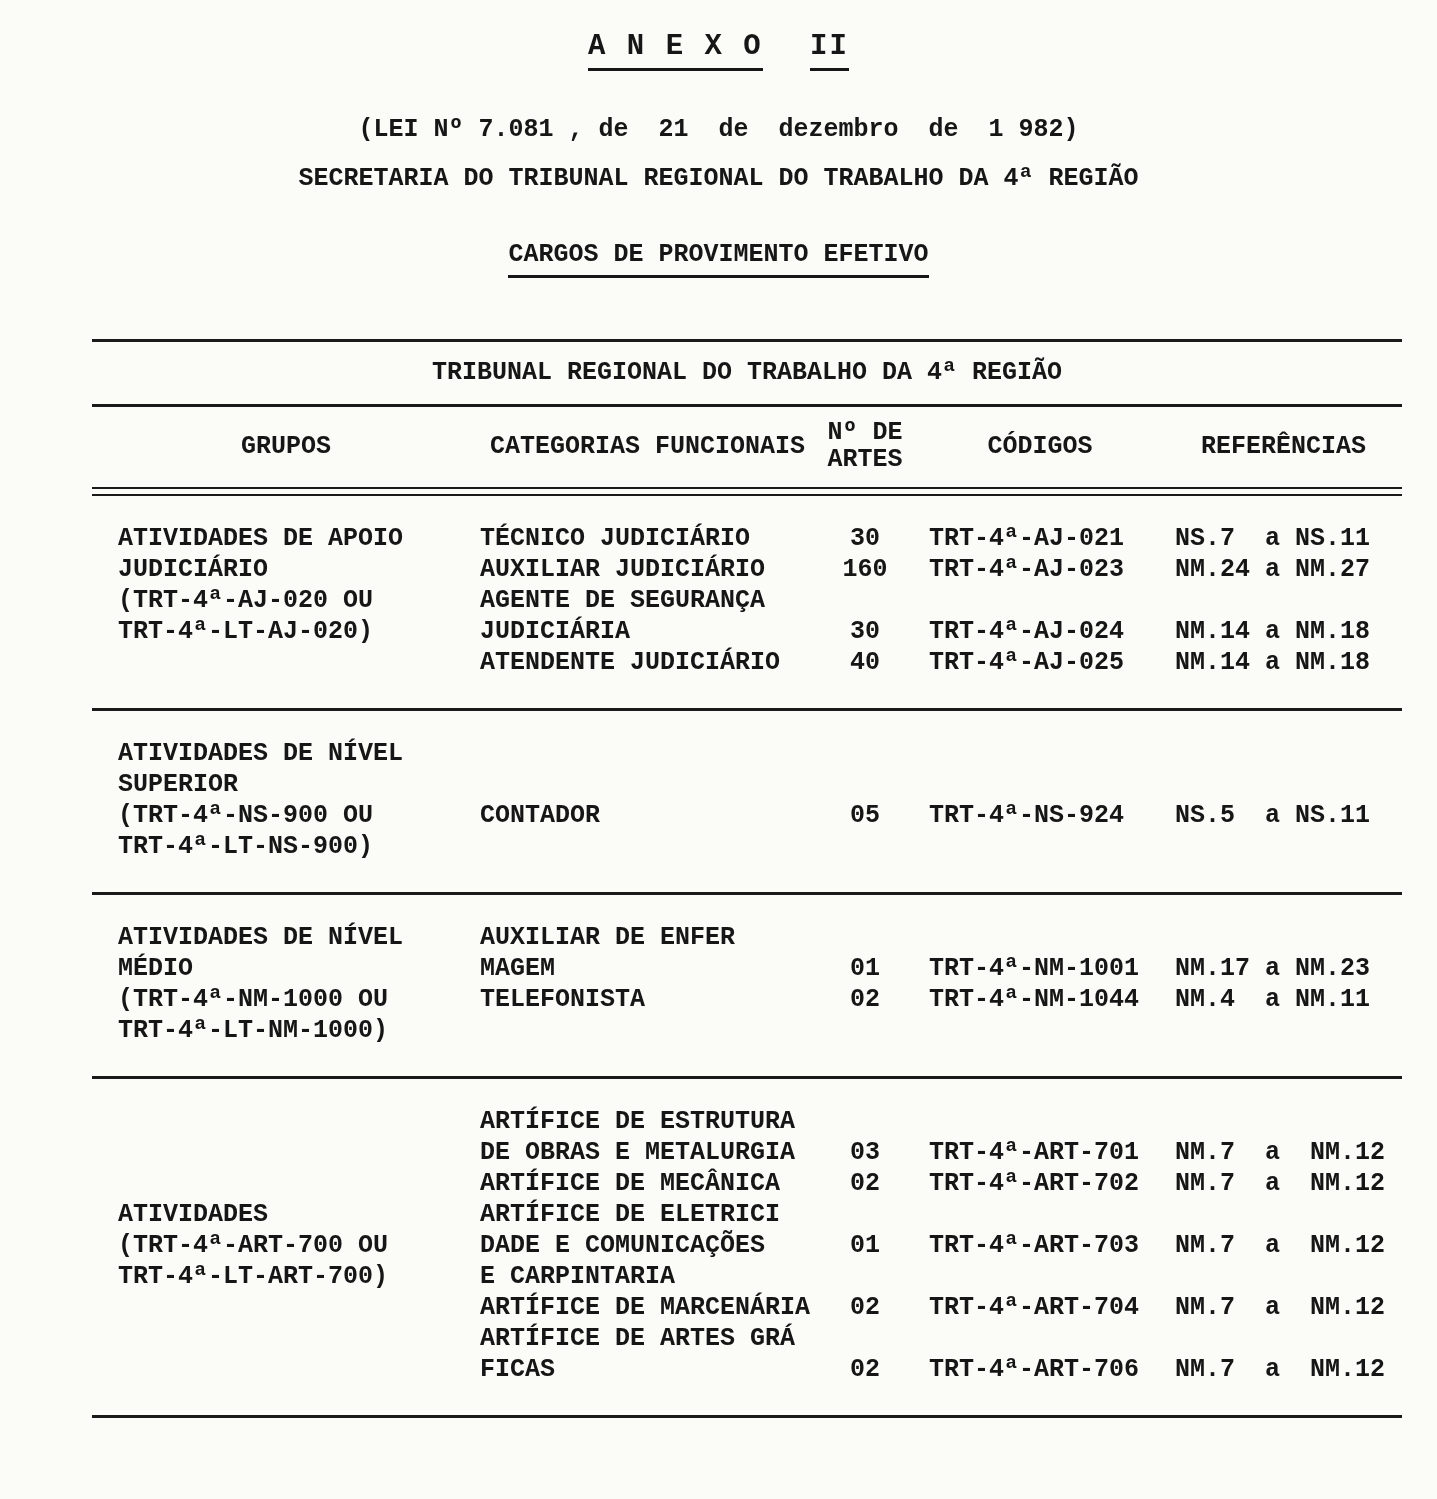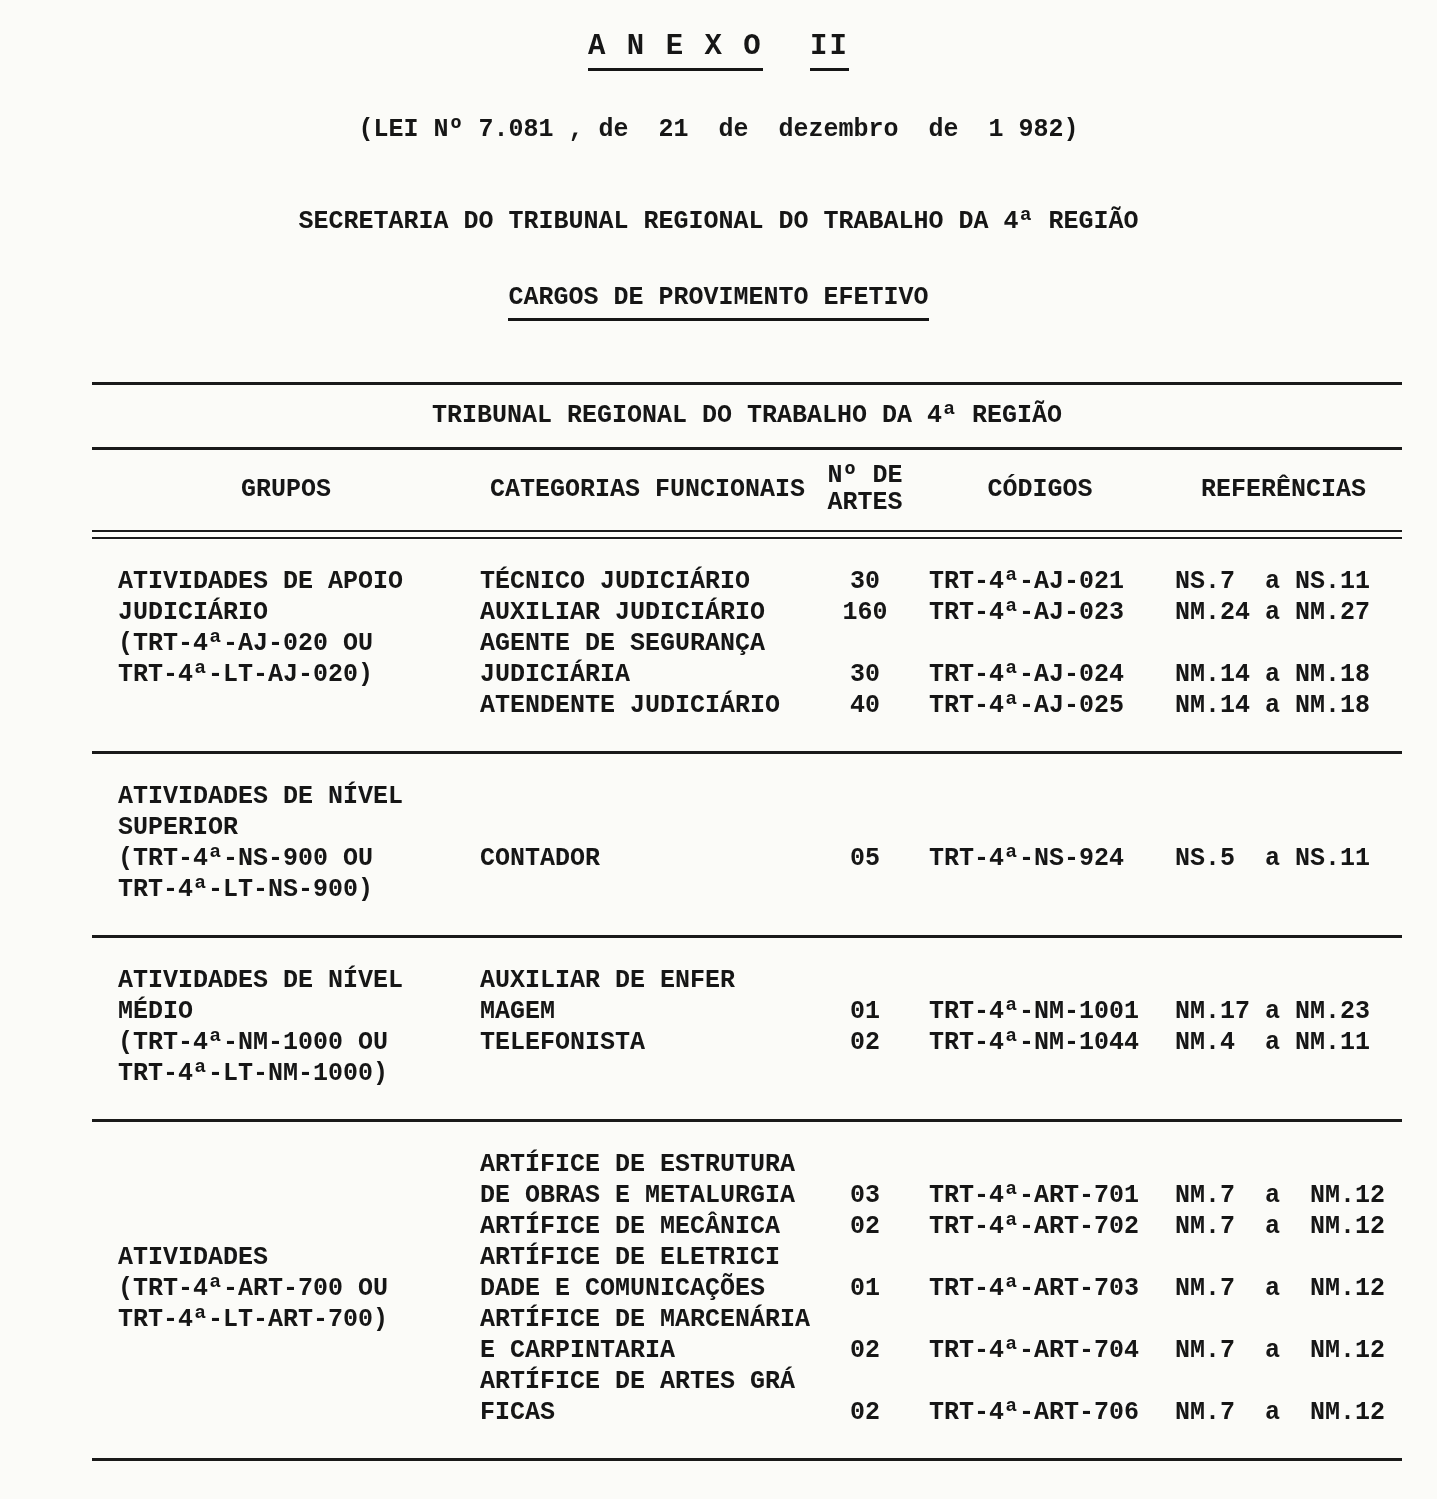--- a/index.html
+++ b/index.html
@@ -17,21 +17,21 @@
   }
   [data-bind] { white-space: pre; }
   .center { text-align: center; }
   .page { padding-top: 18px; }
 
   .title { font-size: 29px; letter-spacing: 2px; margin-top: 12px; }
   .title .u { border-bottom: 3px solid #161616; padding-bottom: 5px; }
   .title-num { margin-left: 28px; font-family: Liberation Mono, monospace; }
 
   .law        { margin-top: 52px; font-size: 25px; }
-  .secretaria { margin-top: 63px; font-size: 25px; }
+  .secretaria { margin-top: 20px; font-size: 25px; }
   .subtitle   { margin-top: 47px; font-size: 25px; }
   .subtitle .u { border-bottom: 3px solid #161616; padding-bottom: 6px; }
 
   .table { margin: 70px 35px 0 92px; }
 
   .rule { height: 0; border-top: 3px solid #1a1a1a; }
   .rule-double { height: 5px; border-top: 2px solid #1a1a1a; border-bottom: 2px solid #1a1a1a; }
 
   .caption-row { padding: 16px 0 17px; font-size: 25px; text-align: center; }
 
@@ -225,22 +225,22 @@
           <div class="cat">
             <div data-bind="table.groups.3.rows.2.cat.0">ARTÍFICE DE ELETRICI</div>
             <div data-bind="table.groups.3.rows.2.cat.1">DADE E COMUNICAÇÕES</div>
           </div>
           <div class="num" data-bind="table.groups.3.rows.2.n">01</div>
           <div class="cod" data-bind="table.groups.3.rows.2.cod">TRT-4ª-ART-703</div>
           <div class="ref" data-bind="table.groups.3.rows.2.ref">NM.7  a  NM.12</div>
         </div>
         <div class="row">
           <div class="cat">
+            <div data-bind="table.groups.3.rows.3.cat.1">E CARPINTARIA</div>
             <div data-bind="table.groups.3.rows.3.cat.0">ARTÍFICE DE MARCENÁRIA</div>
-            <div data-bind="table.groups.3.rows.3.cat.1">E CARPINTARIA</div>
           </div>
           <div class="num" data-bind="table.groups.3.rows.3.n">02</div>
           <div class="cod" data-bind="table.groups.3.rows.3.cod">TRT-4ª-ART-704</div>
           <div class="ref" data-bind="table.groups.3.rows.3.ref">NM.7  a  NM.12</div>
         </div>
         <div class="row">
           <div class="cat">
             <div data-bind="table.groups.3.rows.4.cat.0">ARTÍFICE DE ARTES GRÁ</div>
             <div data-bind="table.groups.3.rows.4.cat.1">FICAS</div>
           </div>

